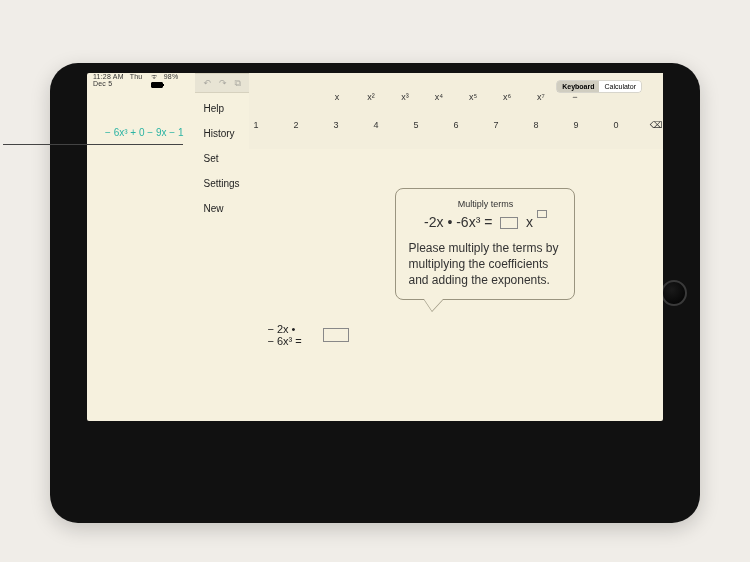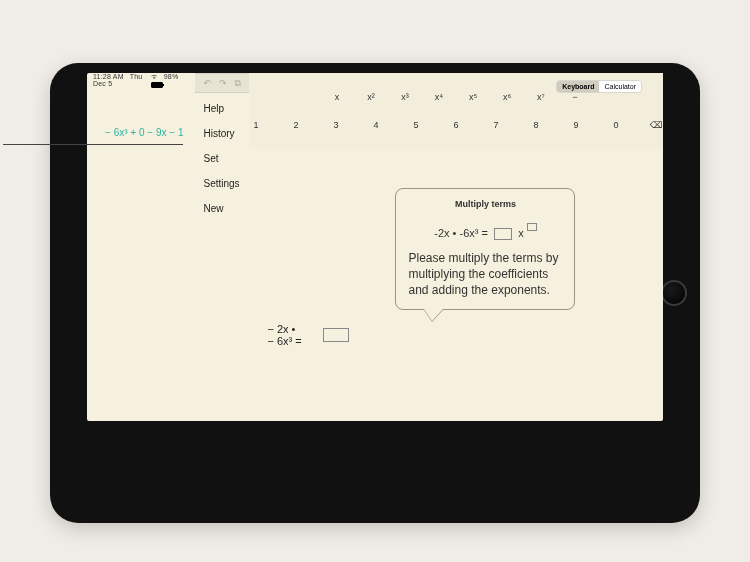--- a/index.html
+++ b/index.html
@@ -40,22 +40,22 @@
     position: absolute; left: 200px; top: 115px; width: 180px;
     border: 1px solid #9a947f; border-radius: 8px; background: #f6f1de;
     padding: 10px 12px; font-size: 8px; color: #333;
   }
   .tooltip::after {
     content: ""; position: absolute; left: 28px; bottom: -12px; width: 0; height: 0;
     border-left: 8px solid transparent; border-right: 11px solid transparent;
     border-top: 12px solid #f6f1de;
     filter: drop-shadow(0 1px 0 #9a947f);
   }
-  .tt-title { text-align: center; font-size: 9px; margin-bottom: 18px; font-weight: bold; }
-  .tt-expr { text-align: center; margin-bottom: 10px; font-size: 11px; }
+  .tt-title { text-align: center; font-size: 9px; margin-bottom: 5px; }
+  .tt-expr { text-align: center; margin-bottom: 10px; font-size: 14px; }
   .tt-expr .box { display:inline-block; width:18px; height:12px; border:1px solid #888; vertical-align:middle; }
   .tt-expr .boxsmall { display:inline-block; width:10px; height:8px; border:1px solid #888; vertical-align:top; position:relative; top:-4px; }
   .tt-hint { font-size: 12px; line-height: 1.35; }
 
   .equation-line { position: absolute; left: 72px; top: 250px; font-size: 11px; color:#222; display:flex; align-items:center; gap:20px; }
   .equation-line .ansbox { width: 46px; height: 14px; border:1px solid #888; }
 
   .toolbar { height: 20px; background: #e8e4d4; border-top: 1px solid #d6d1be; border-bottom: 1px solid #d6d1be; display:flex; align-items:center; padding:0 8px; gap:8px; font-size:9px; color:#777; }
   .toolbar .tb-icon { cursor:pointer; opacity:.55; }
 

